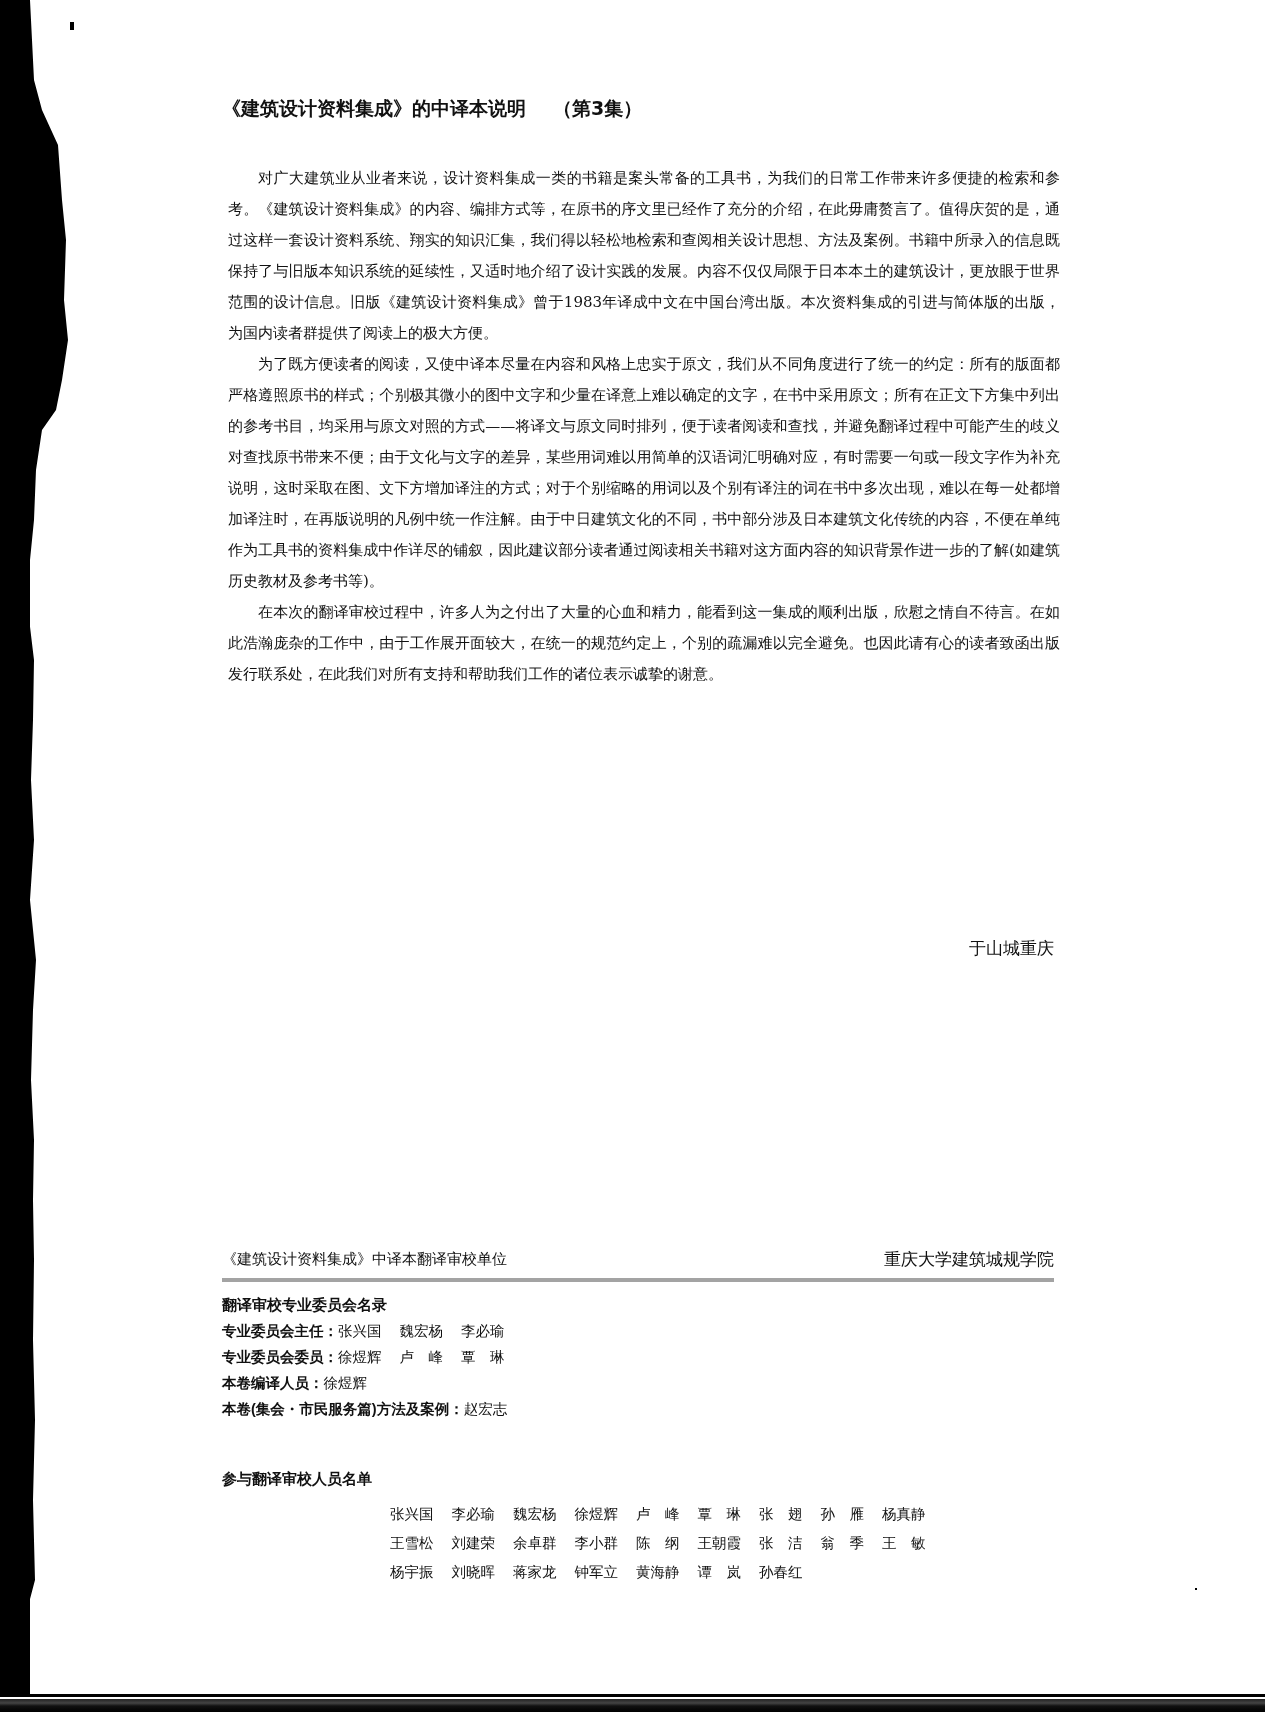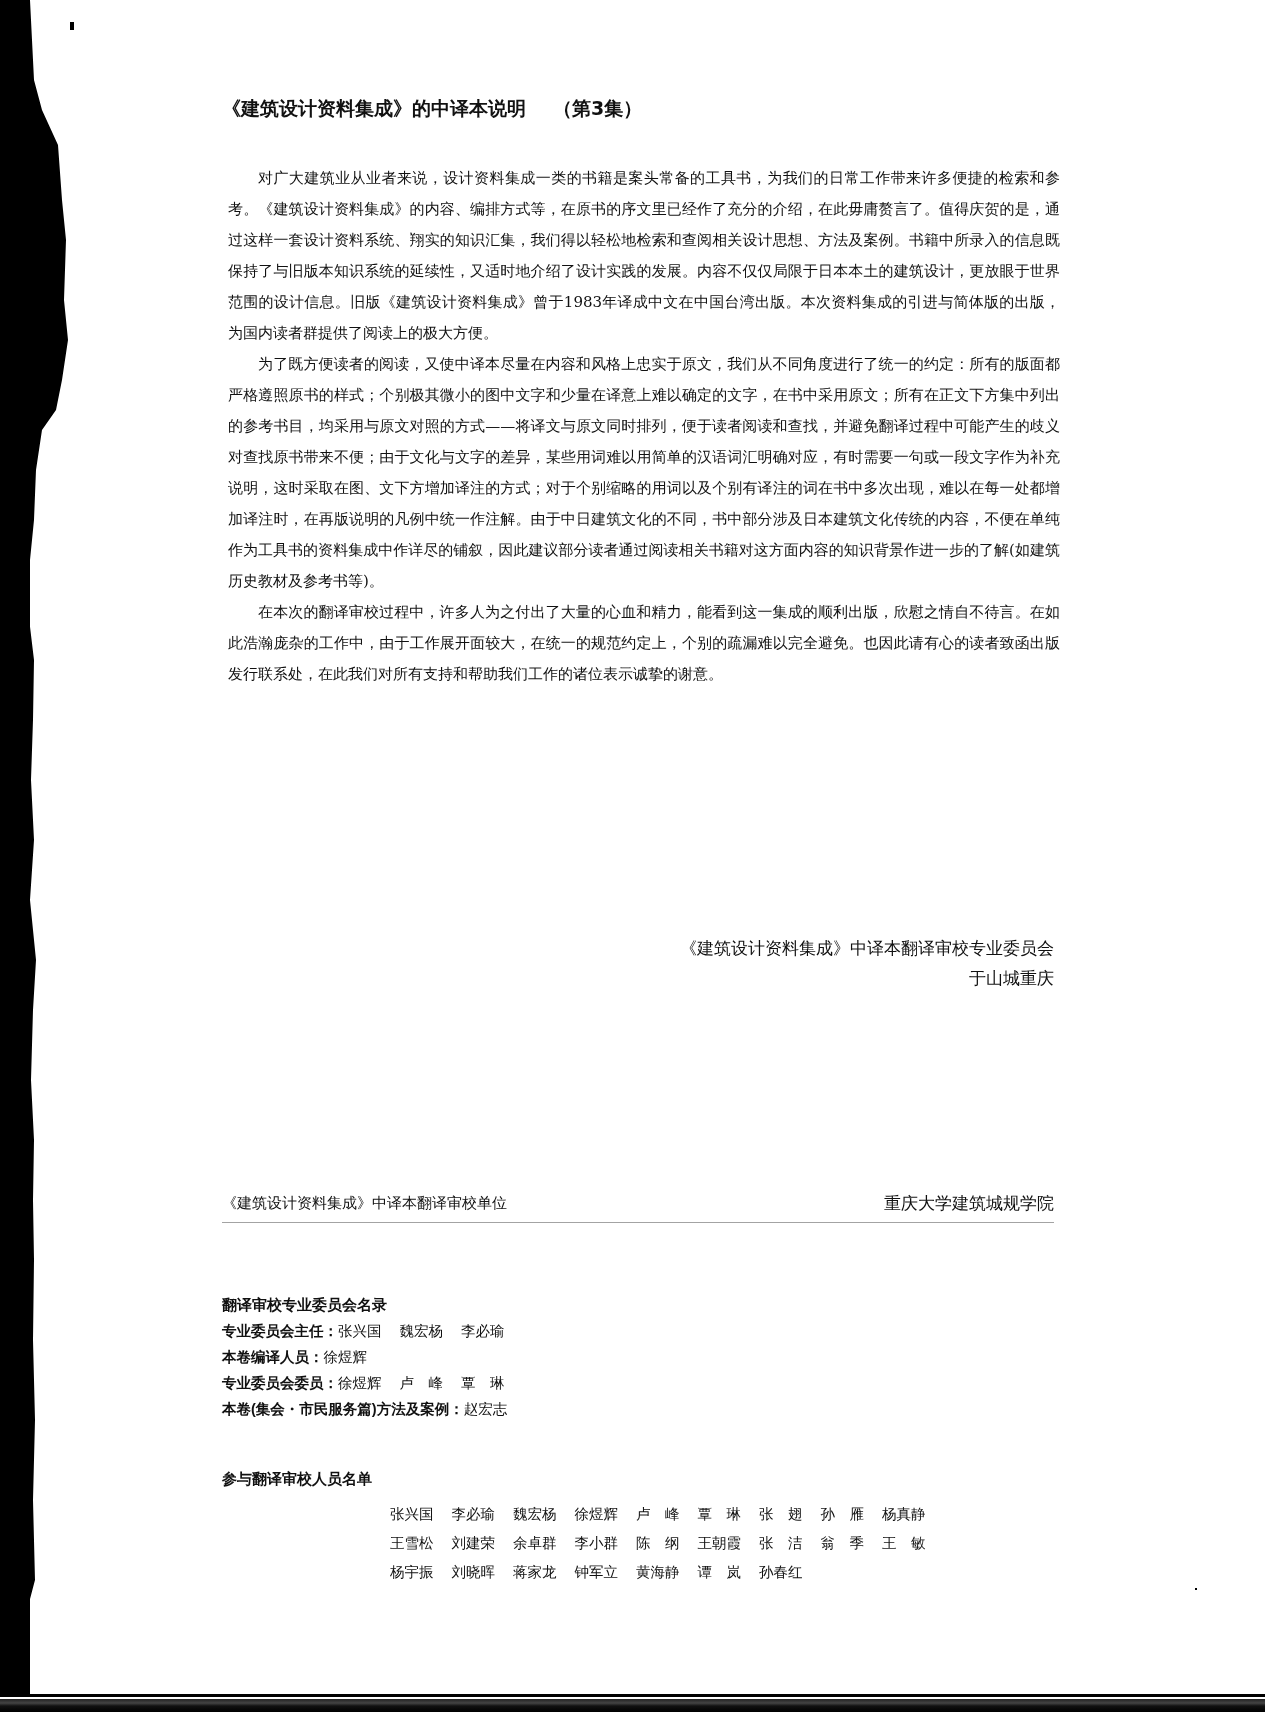--- a/index.html
+++ b/index.html
@@ -45,22 +45,22 @@
     }
     .body-text p { margin: 0; text-indent: 2em; }
     .body-text p + p { margin-top: 0; }
 
     .signature {
       position: absolute; top: 933px; right: 0; text-align: right;
       font-size: 17px; line-height: 30px; white-space: nowrap;
     }
 
     .credits-header {
-      position: absolute; top: 1190px; left: 0; width: 832px; height: 32px;
-      border-bottom: 1px solid #a3a3a3;
+      position: absolute; top: 1246px; left: 0; width: 832px; height: 32px;
+      border-bottom: 4px solid #a3a3a3;
     }
     .credits-unit-label {
       position: absolute; left: 0; top: 4px; font-size: 15px; white-space: nowrap;
     }
     .credits-org {
       position: absolute; right: 0; top: 2px;
       font-family: "DejaVu Sans", "Liberation Sans", sans-serif;
       font-weight: normal; font-size: 17px; white-space: nowrap;
     }
 
@@ -102,42 +102,41 @@
     <span>《建筑设计资料集成》的中译本说明</span><span class="vol">（第3集）</span>
   </div>
 
   <div class="body-text">
     <p>对广大建筑业从业者来说，设计资料集成一类的书籍是案头常备的工具书，为我们的日常工作带来许多便捷的检索和参考。《建筑设计资料集成》的内容、编排方式等，在原书的序文里已经作了充分的介绍，在此毋庸赘言了。值得庆贺的是，通过这样一套设计资料系统、翔实的知识汇集，我们得以轻松地检索和查阅相关设计思想、方法及案例。书籍中所录入的信息既保持了与旧版本知识系统的延续性，又适时地介绍了设计实践的发展。内容不仅仅局限于日本本土的建筑设计，更放眼于世界范围的设计信息。旧版《建筑设计资料集成》曾于1983年译成中文在中国台湾出版。本次资料集成的引进与简体版的出版，为国内读者群提供了阅读上的极大方便。</p>
     <p>为了既方便读者的阅读，又使中译本尽量在内容和风格上忠实于原文，我们从不同角度进行了统一的约定：所有的版面都严格遵照原书的样式；个别极其微小的图中文字和少量在译意上难以确定的文字，在书中采用原文；所有在正文下方集中列出的参考书目，均采用与原文对照的方式——将译文与原文同时排列，便于读者阅读和查找，并避免翻译过程中可能产生的歧义对查找原书带来不便；由于文化与文字的差异，某些用词难以用简单的汉语词汇明确对应，有时需要一句或一段文字作为补充说明，这时采取在图、文下方增加译注的方式；对于个别缩略的用词以及个别有译注的词在书中多次出现，难以在每一处都增加译注时，在再版说明的凡例中统一作注解。由于中日建筑文化的不同，书中部分涉及日本建筑文化传统的内容，不便在单纯作为工具书的资料集成中作详尽的铺叙，因此建议部分读者通过阅读相关书籍对这方面内容的知识背景作进一步的了解(如建筑历史教材及参考书等)。</p>
     <p>在本次的翻译审校过程中，许多人为之付出了大量的心血和精力，能看到这一集成的顺利出版，欣慰之情自不待言。在如此浩瀚庞杂的工作中，由于工作展开面较大，在统一的规范约定上，个别的疏漏难以完全避免。也因此请有心的读者致函出版发行联系处，在此我们对所有支持和帮助我们工作的诸位表示诚挚的谢意。</p>
   </div>
 
   <div class="signature">
-    <div>《建筑设计资料集成》中译本翻译审校专业委员会</div>
     <div>于山城重庆</div>
   </div>
 
   <div class="credits-header">
     <span class="credits-unit-label">《建筑设计资料集成》中译本翻译审校单位</span>
     <span class="credits-org">重庆大学建筑城规学院</span>
   </div>
 
   <div class="committee">
     <div class="heading">翻译审校专业委员会名录</div>
 
     <div class="row">
       <span class="label">专业委员会主任：</span><span class="names"><span>张兴国</span><span>魏宏杨</span><span>李必瑜</span></span>
     </div>
 
     <div class="row">
-      <span class="label">本卷编译人员：</span><span class="names"><span>徐煜辉</span></span>
+      <span class="label">专业委员会委员：</span><span class="names"><span>徐煜辉</span><span>卢　峰</span><span>覃　琳</span></span>
     </div>
 
     <div class="row">
-      <span class="label">专业委员会委员：</span><span class="names"><span>徐煜辉</span><span>卢　峰</span><span>覃　琳</span></span>
+      <span class="label">本卷编译人员：</span><span class="names"><span>徐煜辉</span></span>
     </div>
 
     <div class="row">
       <span class="label">本卷(集会・市民服务篇)方法及案例：</span><span class="names"><span>赵宏志</span></span>
     </div>
   </div>
 
   <div class="participants-heading">参与翻译审校人员名单</div>
 
   <div class="participants">

